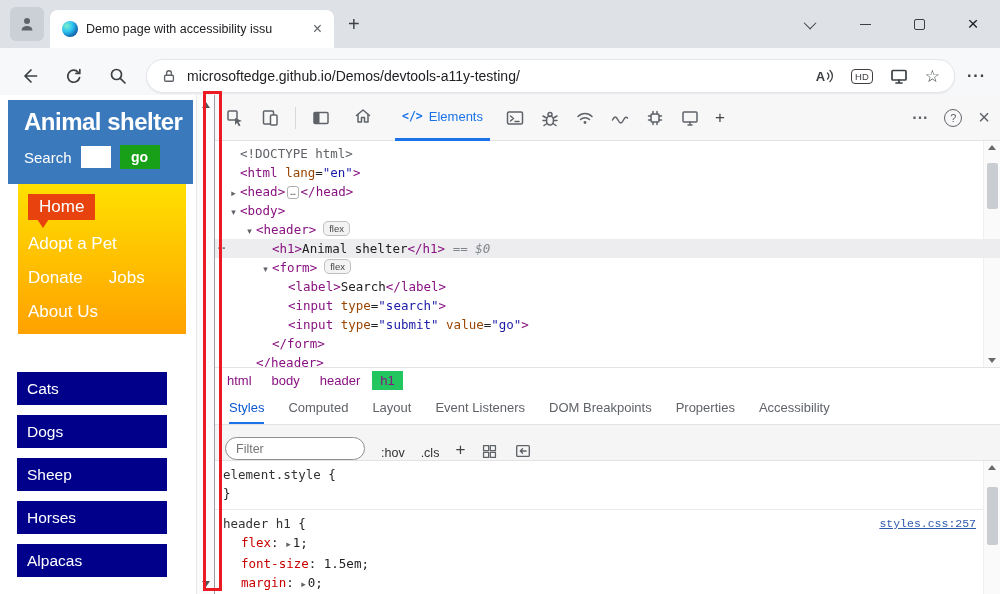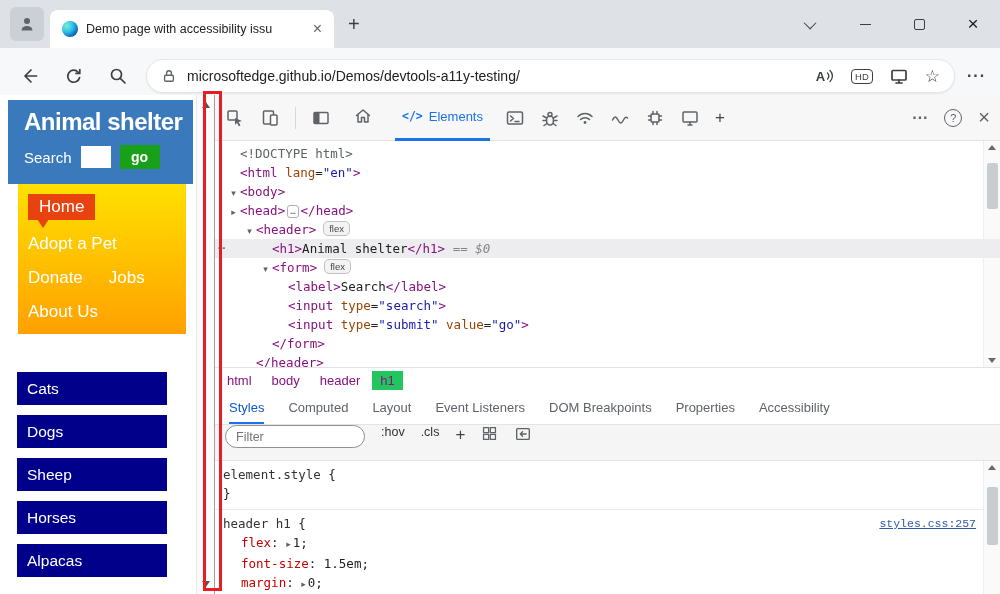--- a/index.html
+++ b/index.html
@@ -93,21 +93,21 @@
   .styles-thumb{top:26px;height:58px}
 
   .dt-crumbs{height:26px;border-top:1px solid #E3E3E3;display:flex;align-items:center;padding-left:4px;gap:4px;flex:none;font-size:13px}
   .crumb{color:#881280;padding:2px 8px;cursor:pointer}
   .crumb.sel{background:#22c55e}
 
   .dt-subtabs{height:32px;display:flex;align-items:stretch;padding-left:14px;gap:24px;border-bottom:1px solid #E3E3E3;flex:none}
   .subtab{font-size:13px;color:#5F6368;display:flex;align-items:center;border-bottom:2.5px solid transparent;cursor:pointer;white-space:nowrap}
   .subtab.sel{color:#0B57D0;border-bottom-color:var(--devtools-accent,#1A73E8)}
 
-  .dt-filterrow{height:36px;background:#F5F5F5;display:flex;align-items:flex-start;padding:0 10px;gap:16px;border-bottom:1px solid #E3E3E3;flex:none}
+  .dt-filterrow{height:36px;background:#F5F5F5;display:flex;align-items:flex-end;padding:0 10px;gap:16px;border-bottom:1px solid #E3E3E3;flex:none}
   .filter-input{width:140px;height:23px;border:1px solid #8F8F8F;border-radius:12px;padding:0 10px;font-size:12.5px;background:#fff;color:#202124;outline:none}
   .pseudo{font-size:12.5px;color:#333;cursor:pointer}
   .plus-btn{font-size:17px;color:#444;cursor:pointer}
 
   .dt-styles{flex:1;position:relative;overflow:hidden;font-family:"DejaVu Sans Mono",monospace;font-size:12.5px;padding-top:4px;background:#fff}
   .css-row{min-height:19px;line-height:19px;white-space:pre;padding-left:8px}
   .css-indent{padding-left:26px}
   .css-sep{border-top:1px solid #EAEAEA;margin-top:6px;padding-top:4px}
   .tk-sel{color:#333}
   .tk-prop{color:#C80000}
@@ -310,22 +310,22 @@
       </div>
 
       <div class="dt-dom">
         <div class="vscroll">
           <i class="tri-up"></i>
           <i class="tri-down"></i>
           <div class="vthumb dom-thumb"></div>
         </div>
       <div class="dom-row"><span class="dom-indent" style="width: 6px;"></span><span class="dom-arrow"> </span><span class="tk-doctype">&lt;!DOCTYPE html&gt;</span></div>
           <div class="dom-row"><span class="dom-indent" style="width: 6px;"></span><span class="dom-arrow"> </span><span class="tk-tag">&lt;html </span><span class="tk-attr">lang</span><span class="tk-punct">=</span><span class="tk-val">"en"</span><span class="tk-tag">&gt;</span></div>
+          <div class="dom-row"><span class="dom-indent" style="width: 6px;"></span><span class="dom-arrow">▸</span><span class="tk-tag">&lt;head&gt;</span><span class="tk-dots">…</span><span class="tk-tag">&lt;/head&gt;</span></div>
           <div class="dom-row"><span class="dom-indent" style="width: 6px;"></span><span class="dom-arrow">▾</span><span class="tk-tag">&lt;body&gt;</span></div>
-          <div class="dom-row"><span class="dom-indent" style="width: 6px;"></span><span class="dom-arrow">▸</span><span class="tk-tag">&lt;head&gt;</span><span class="tk-dots">…</span><span class="tk-tag">&lt;/head&gt;</span></div>
           <div class="dom-row"><span class="dom-indent" style="width: 22px;"></span><span class="dom-arrow">▾</span><span class="tk-tag">&lt;header&gt;</span><span class="tk-badge">flex</span></div>
           <div class="dom-row dom-selected"><span class="dom-more">⋯</span><span class="dom-indent" style="width: 38px;"></span><span class="dom-arrow"> </span><span class="tk-tag">&lt;h1&gt;</span><span class="tk-text">Animal shelter</span><span class="tk-tag">&lt;/h1&gt;</span><span class="tk-meta"> == $0</span></div>
           <div class="dom-row"><span class="dom-indent" style="width: 38px;"></span><span class="dom-arrow">▾</span><span class="tk-tag">&lt;form&gt;</span><span class="tk-badge">flex</span></div>
           <div class="dom-row"><span class="dom-indent" style="width: 54px;"></span><span class="dom-arrow"> </span><span class="tk-tag">&lt;label&gt;</span><span class="tk-text">Search</span><span class="tk-tag">&lt;/label&gt;</span></div>
           <div class="dom-row"><span class="dom-indent" style="width: 54px;"></span><span class="dom-arrow"> </span><span class="tk-tag">&lt;input </span><span class="tk-attr">type</span><span class="tk-punct">=</span><span class="tk-val">"search"</span><span class="tk-tag">&gt;</span></div>
           <div class="dom-row"><span class="dom-indent" style="width: 54px;"></span><span class="dom-arrow"> </span><span class="tk-tag">&lt;input </span><span class="tk-attr">type</span><span class="tk-punct">=</span><span class="tk-val">"submit"</span><span class="tk-punct"> </span><span class="tk-attr">value</span><span class="tk-punct">=</span><span class="tk-val">"go"</span><span class="tk-tag">&gt;</span></div>
           <div class="dom-row"><span class="dom-indent" style="width: 38px;"></span><span class="dom-arrow"> </span><span class="tk-tag">&lt;/form&gt;</span></div>
           <div class="dom-row"><span class="dom-indent" style="width: 22px;"></span><span class="dom-arrow"> </span><span class="tk-tag">&lt;/header&gt;</span></div>
         </div>
 

